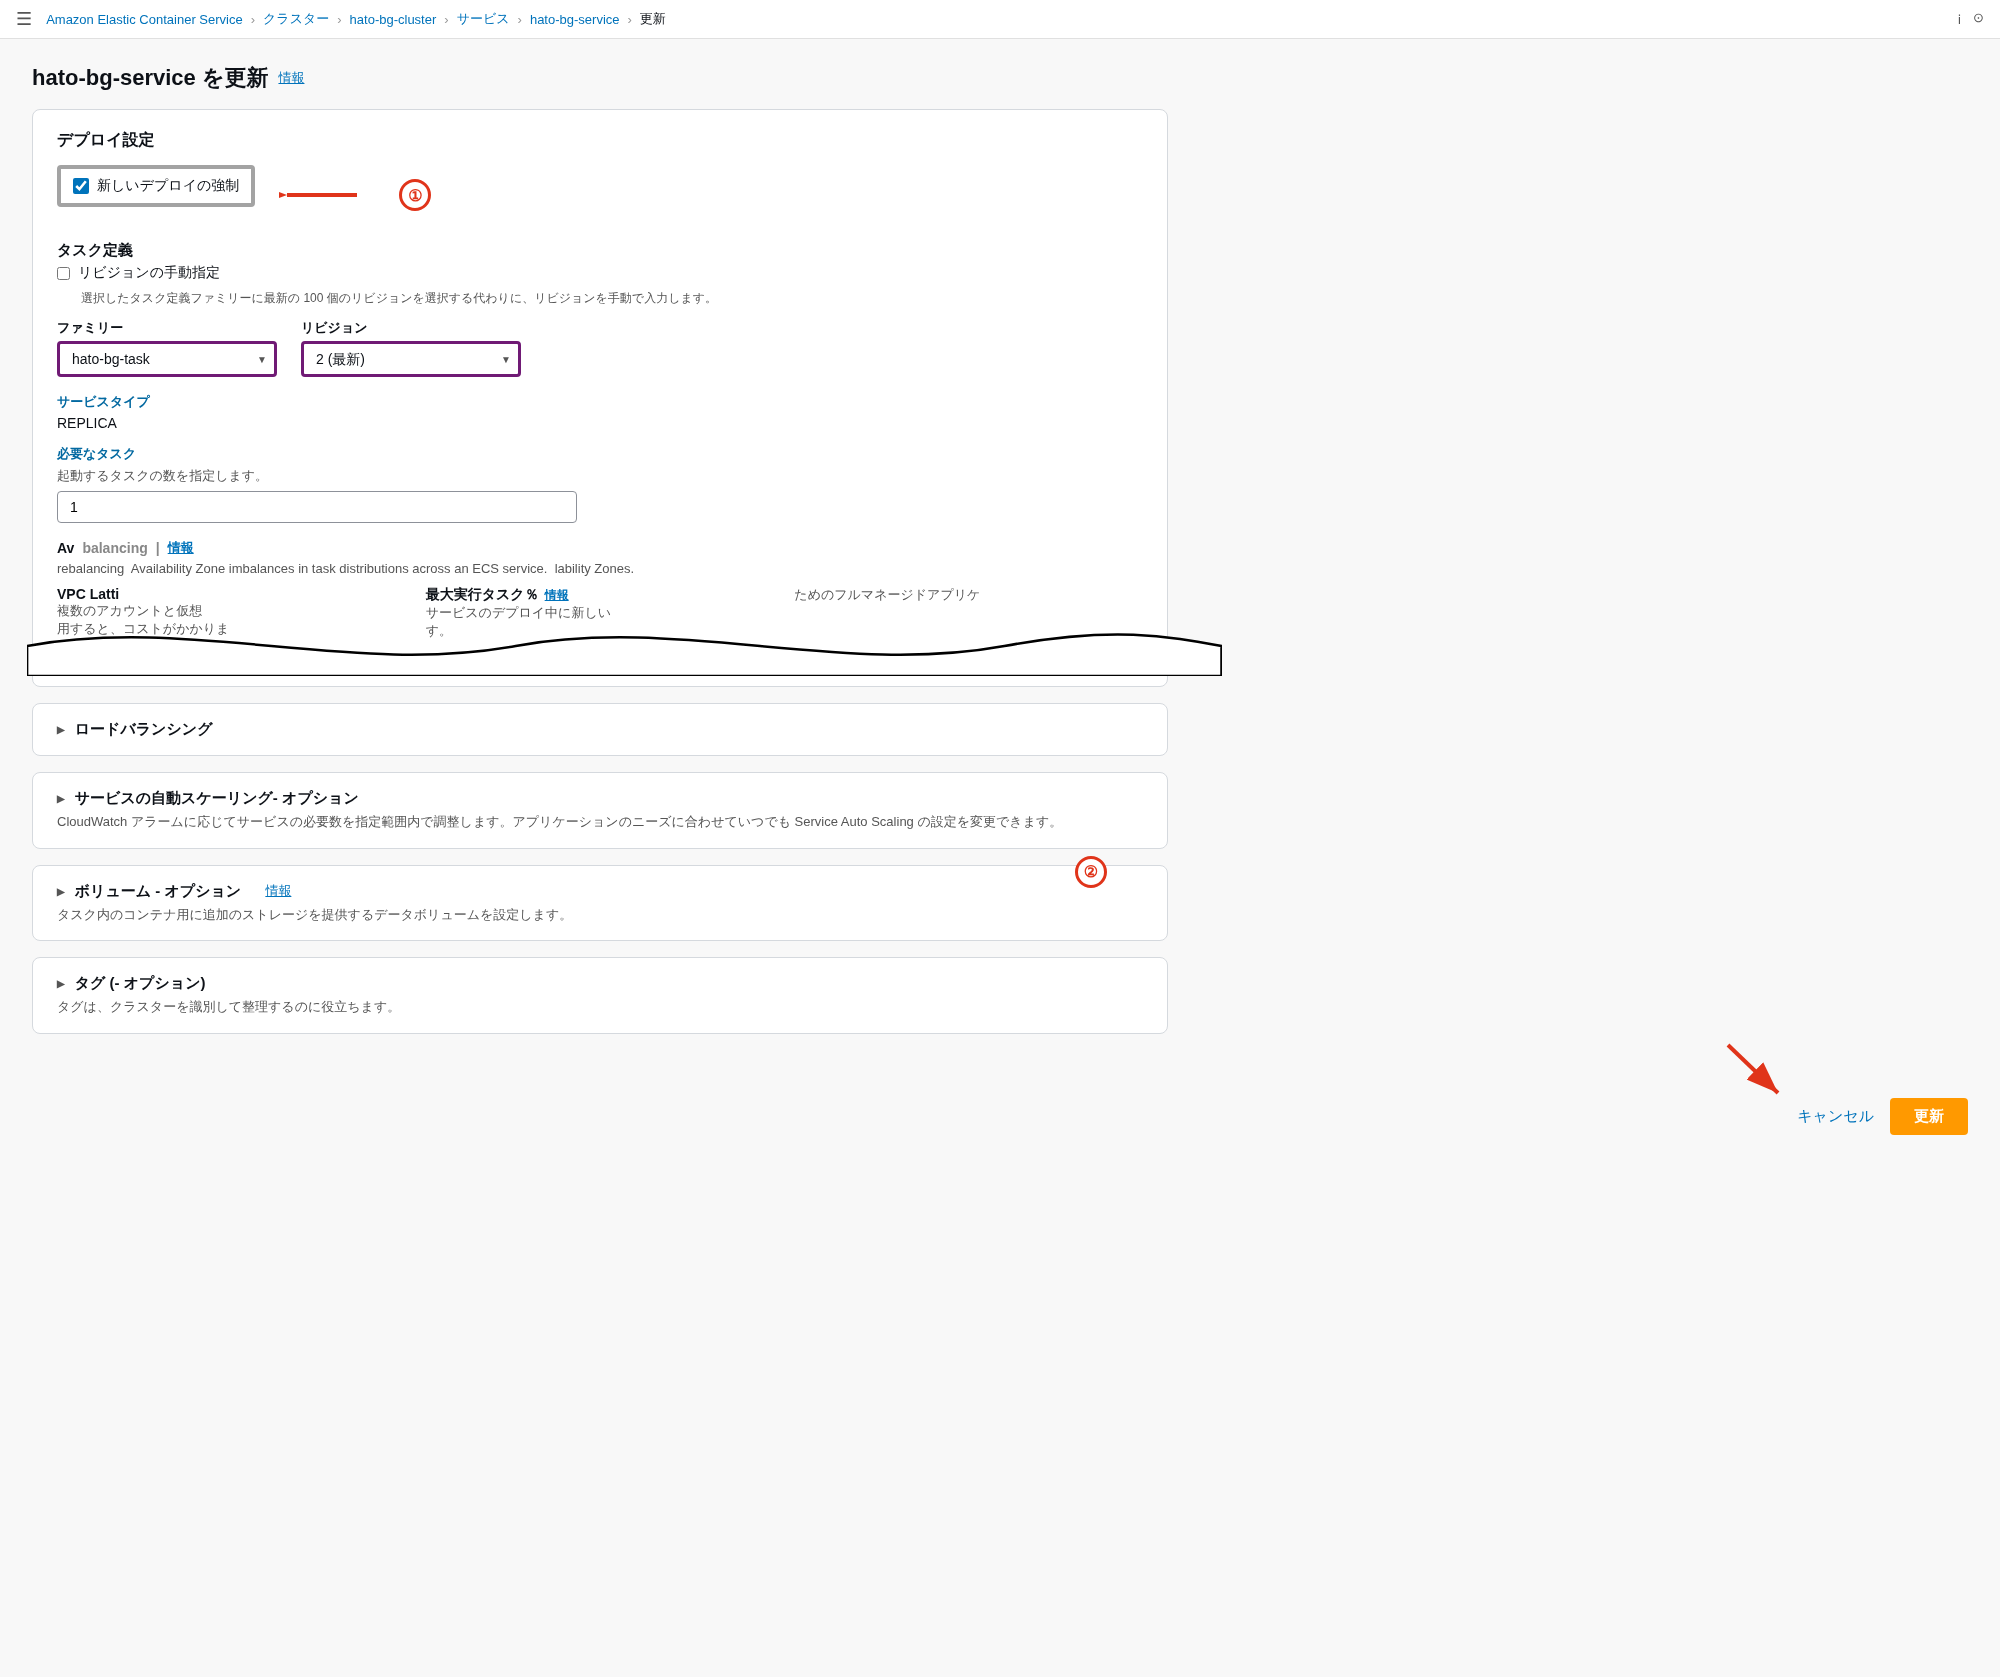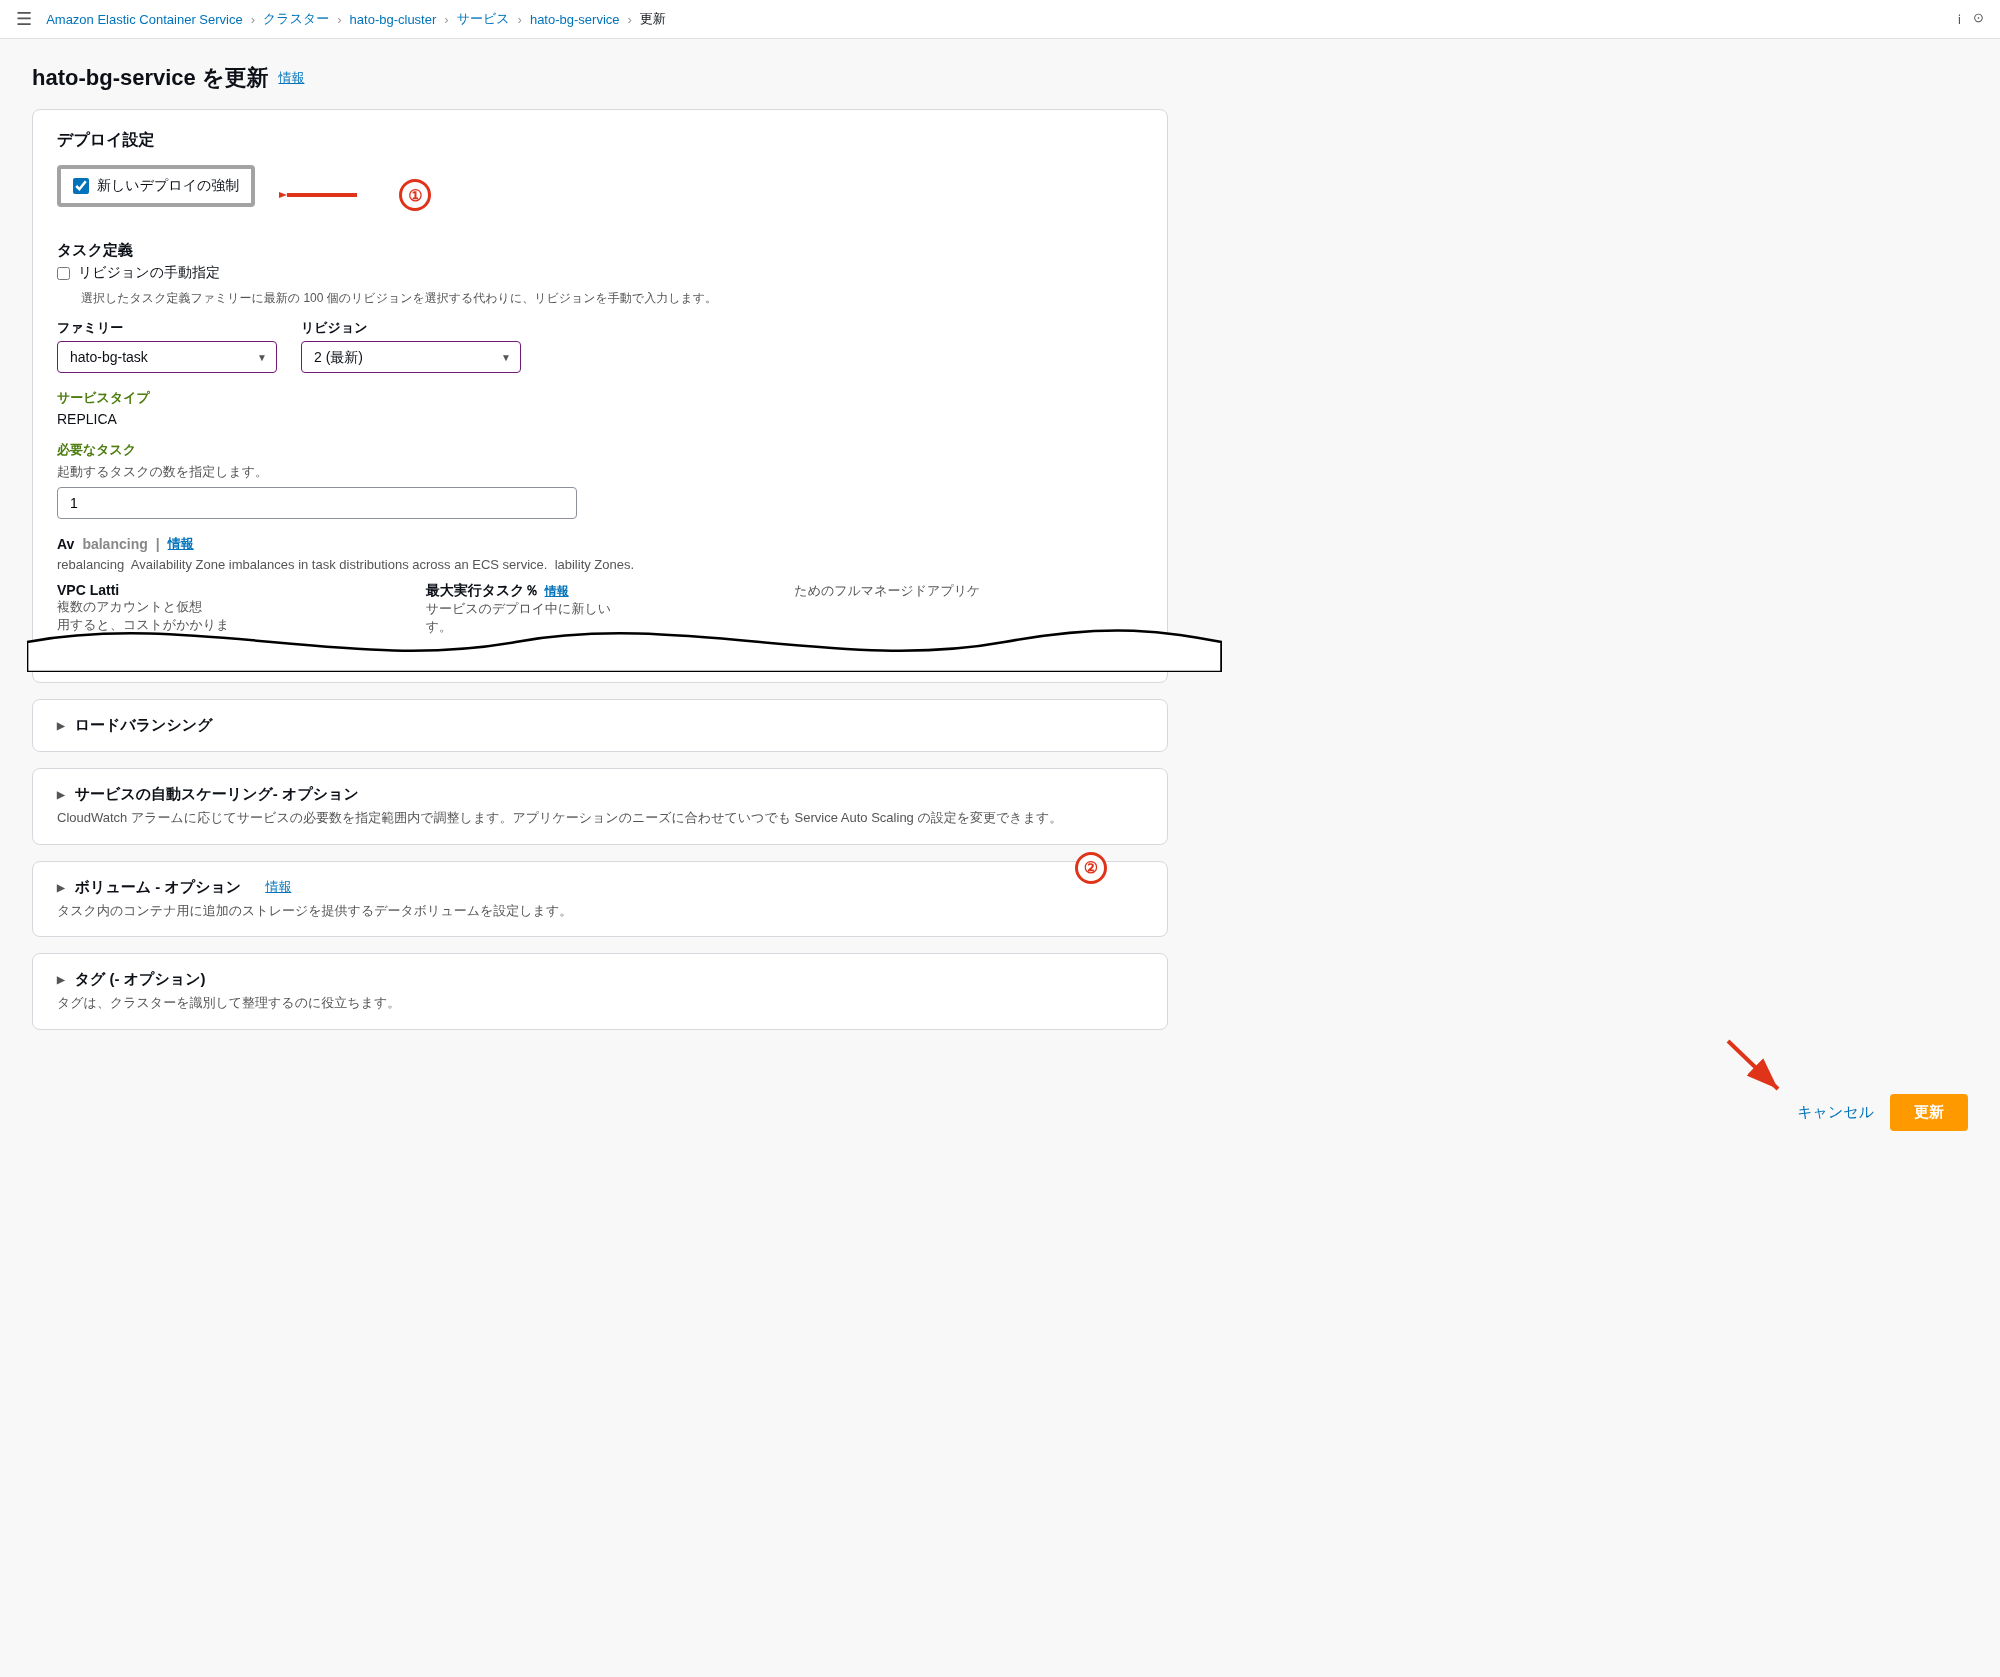--- a/index.html
+++ b/index.html
@@ -151,21 +151,21 @@
       color: #0d1117;
     }
     .select-wrapper {
       position: relative;
       display: inline-block;
     }
     .select-wrapper select {
       appearance: none;
       -webkit-appearance: none;
       background: #fff;
-      border: 1px solid #701a75;
+      border: 3px solid #701a75;
       border-radius: 4px;
       padding: 7px 36px 7px 12px;
       font-size: 14px;
       min-width: 220px;
       cursor: pointer;
       color: #0d1117;
     }
     .select-wrapper::after {
       content: "▼";
       position: absolute;
@@ -174,21 +174,21 @@
       transform: translateY(-50%);
       font-size: 10px;
       color: #555;
       pointer-events: none;
     }
     
     .field-section { margin-bottom: 14px; }
     .field-section-label {
       font-size: 13px;
       font-weight: 700;
-      color: #4d7c0f;
+      color: #0369a1;
       margin-bottom: 4px;
     }
     .field-section-value {
       font-size: 14px;
       color: #0d1117;
     }
     
     .text-input {
       border: 1px solid #8d9199;
       border-radius: 4px;

